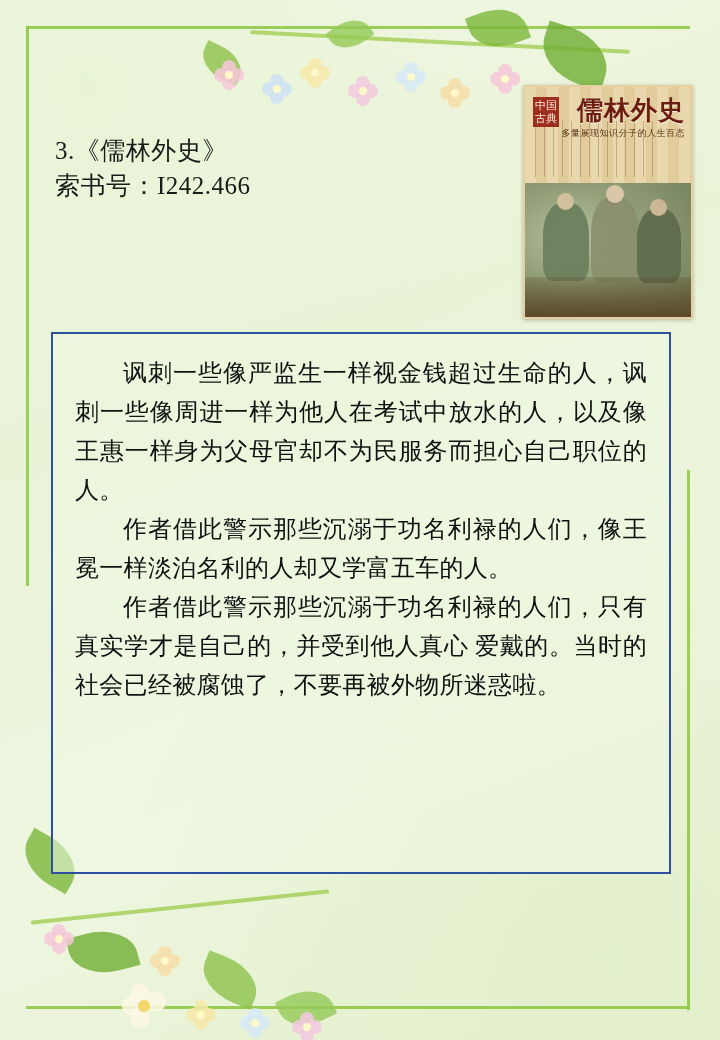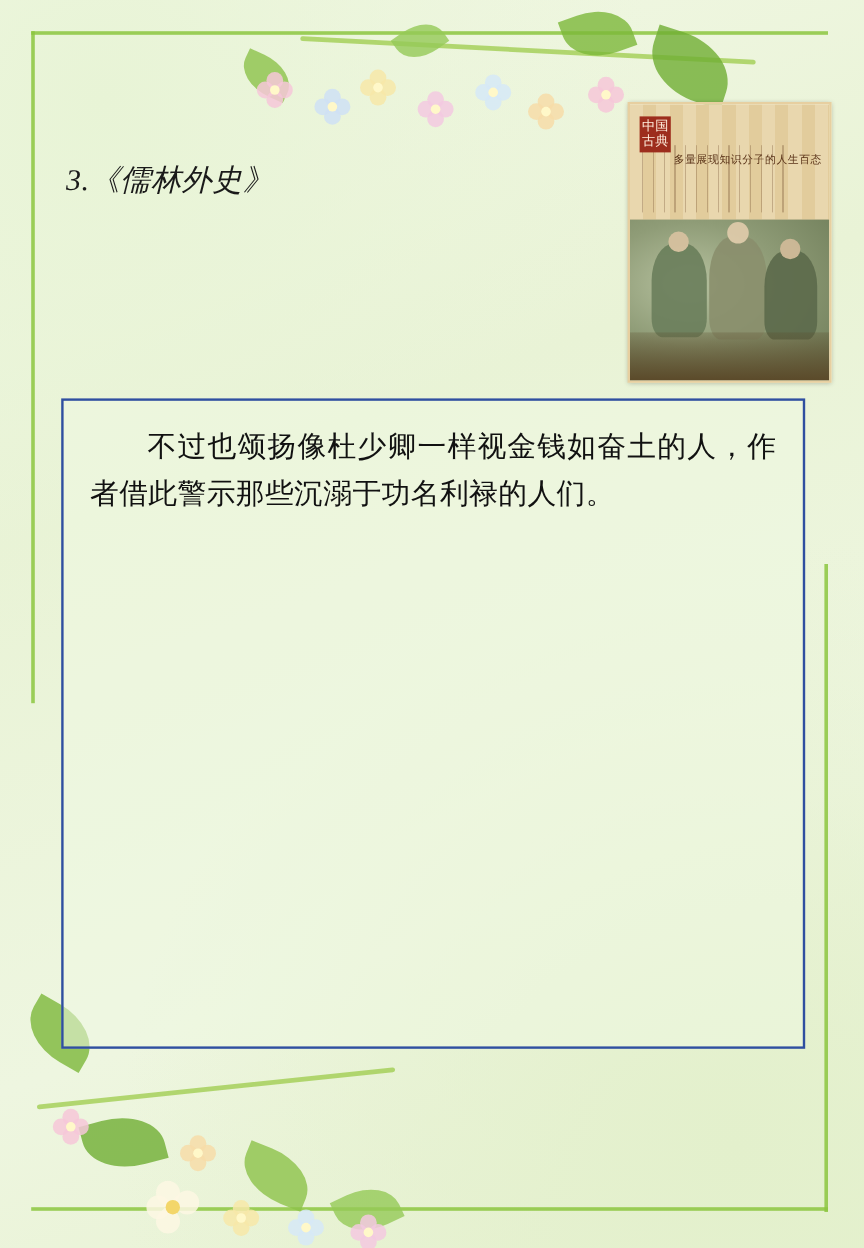--- a/index.html
+++ b/index.html
@@ -81,21 +81,20 @@
   
   .info-block {
     position: absolute;
     left: 55px;
     top: 133px;
     width: 420px;
     color: #1a1a1a;
     font-size: 25px;
     line-height: 35px;
     letter-spacing: .5px;
-    font-style: italic;
   }
   .info-line { white-space: nowrap; }
 
   
   .book-cover {
     position: absolute;
     left: 523px;
     top: 85px;
     width: 170px;
     height: 234px;
@@ -307,39 +306,43 @@
   <div class="flower" style="left:150px;top:946px;">
     <span style="background:#f7dca8"></span>
       <span style="background:#f7dca8"></span>
       <span style="background:#f7dca8"></span>
       <span style="background:#f7dca8"></span>
       <b></b>
   </div>
 
   <div class="info-block">
     <div class="info-line">3.《儒林外史》</div>
+    <div class="info-line">索书号：I242.466</div>
   </div>
 
   <div class="book-cover">
     <div class="cover-top">
       <div class="cover-cols"></div>
       <div class="cover-seal">中国古典</div>
+      <div class="cover-title">儒林外史</div>
       <div class="cover-sub">多量展现知识分子的人生百态</div>
     </div>
     <div class="cover-art">
       <div class="cover-fig fig1">
           <i class="fig-head" style="position:absolute;left:14px;top:-10px;width:17px;height:17px;border-radius:50%;background:#d8c2a0;"></i>
         </div>
       <div class="cover-fig fig2">
           <i class="fig-head" style="position:absolute;left:15px;top:-12px;width:18px;height:18px;border-radius:50%;background:#e0cbab;"></i>
         </div>
       <div class="cover-fig fig3">
           <i class="fig-head" style="position:absolute;left:13px;top:-10px;width:17px;height:17px;border-radius:50%;background:#d2bb99;"></i>
         </div>
       <div class="cover-ground"></div>
     </div>
   </div>
 
   <div class="text-panel">
-    <p class="para">不过也颂扬像杜少卿一样视金钱如奋土的人，作者借此警示那些沉溺于功名利禄的人们。</p>
+    <p class="para">讽刺一些像严监生一样视金钱超过生命的人，讽刺一些像周进一样为他人在考试中放水的人，以及像王惠一样身为父母官却不为民服务而担心自己职位的人。</p>
+    <p class="para">作者借此警示那些沉溺于功名利禄的人们，像王冕一样淡泊名利的人却又学富五车的人。</p>
+    <p class="para">作者借此警示那些沉溺于功名利禄的人们，只有真实学才是自己的，并受到他人真心 爱戴的。当时的社会已经被腐蚀了，不要再被外物所迷惑啦。</p>
   </div>
 
 </div>
 
 </body></html>

